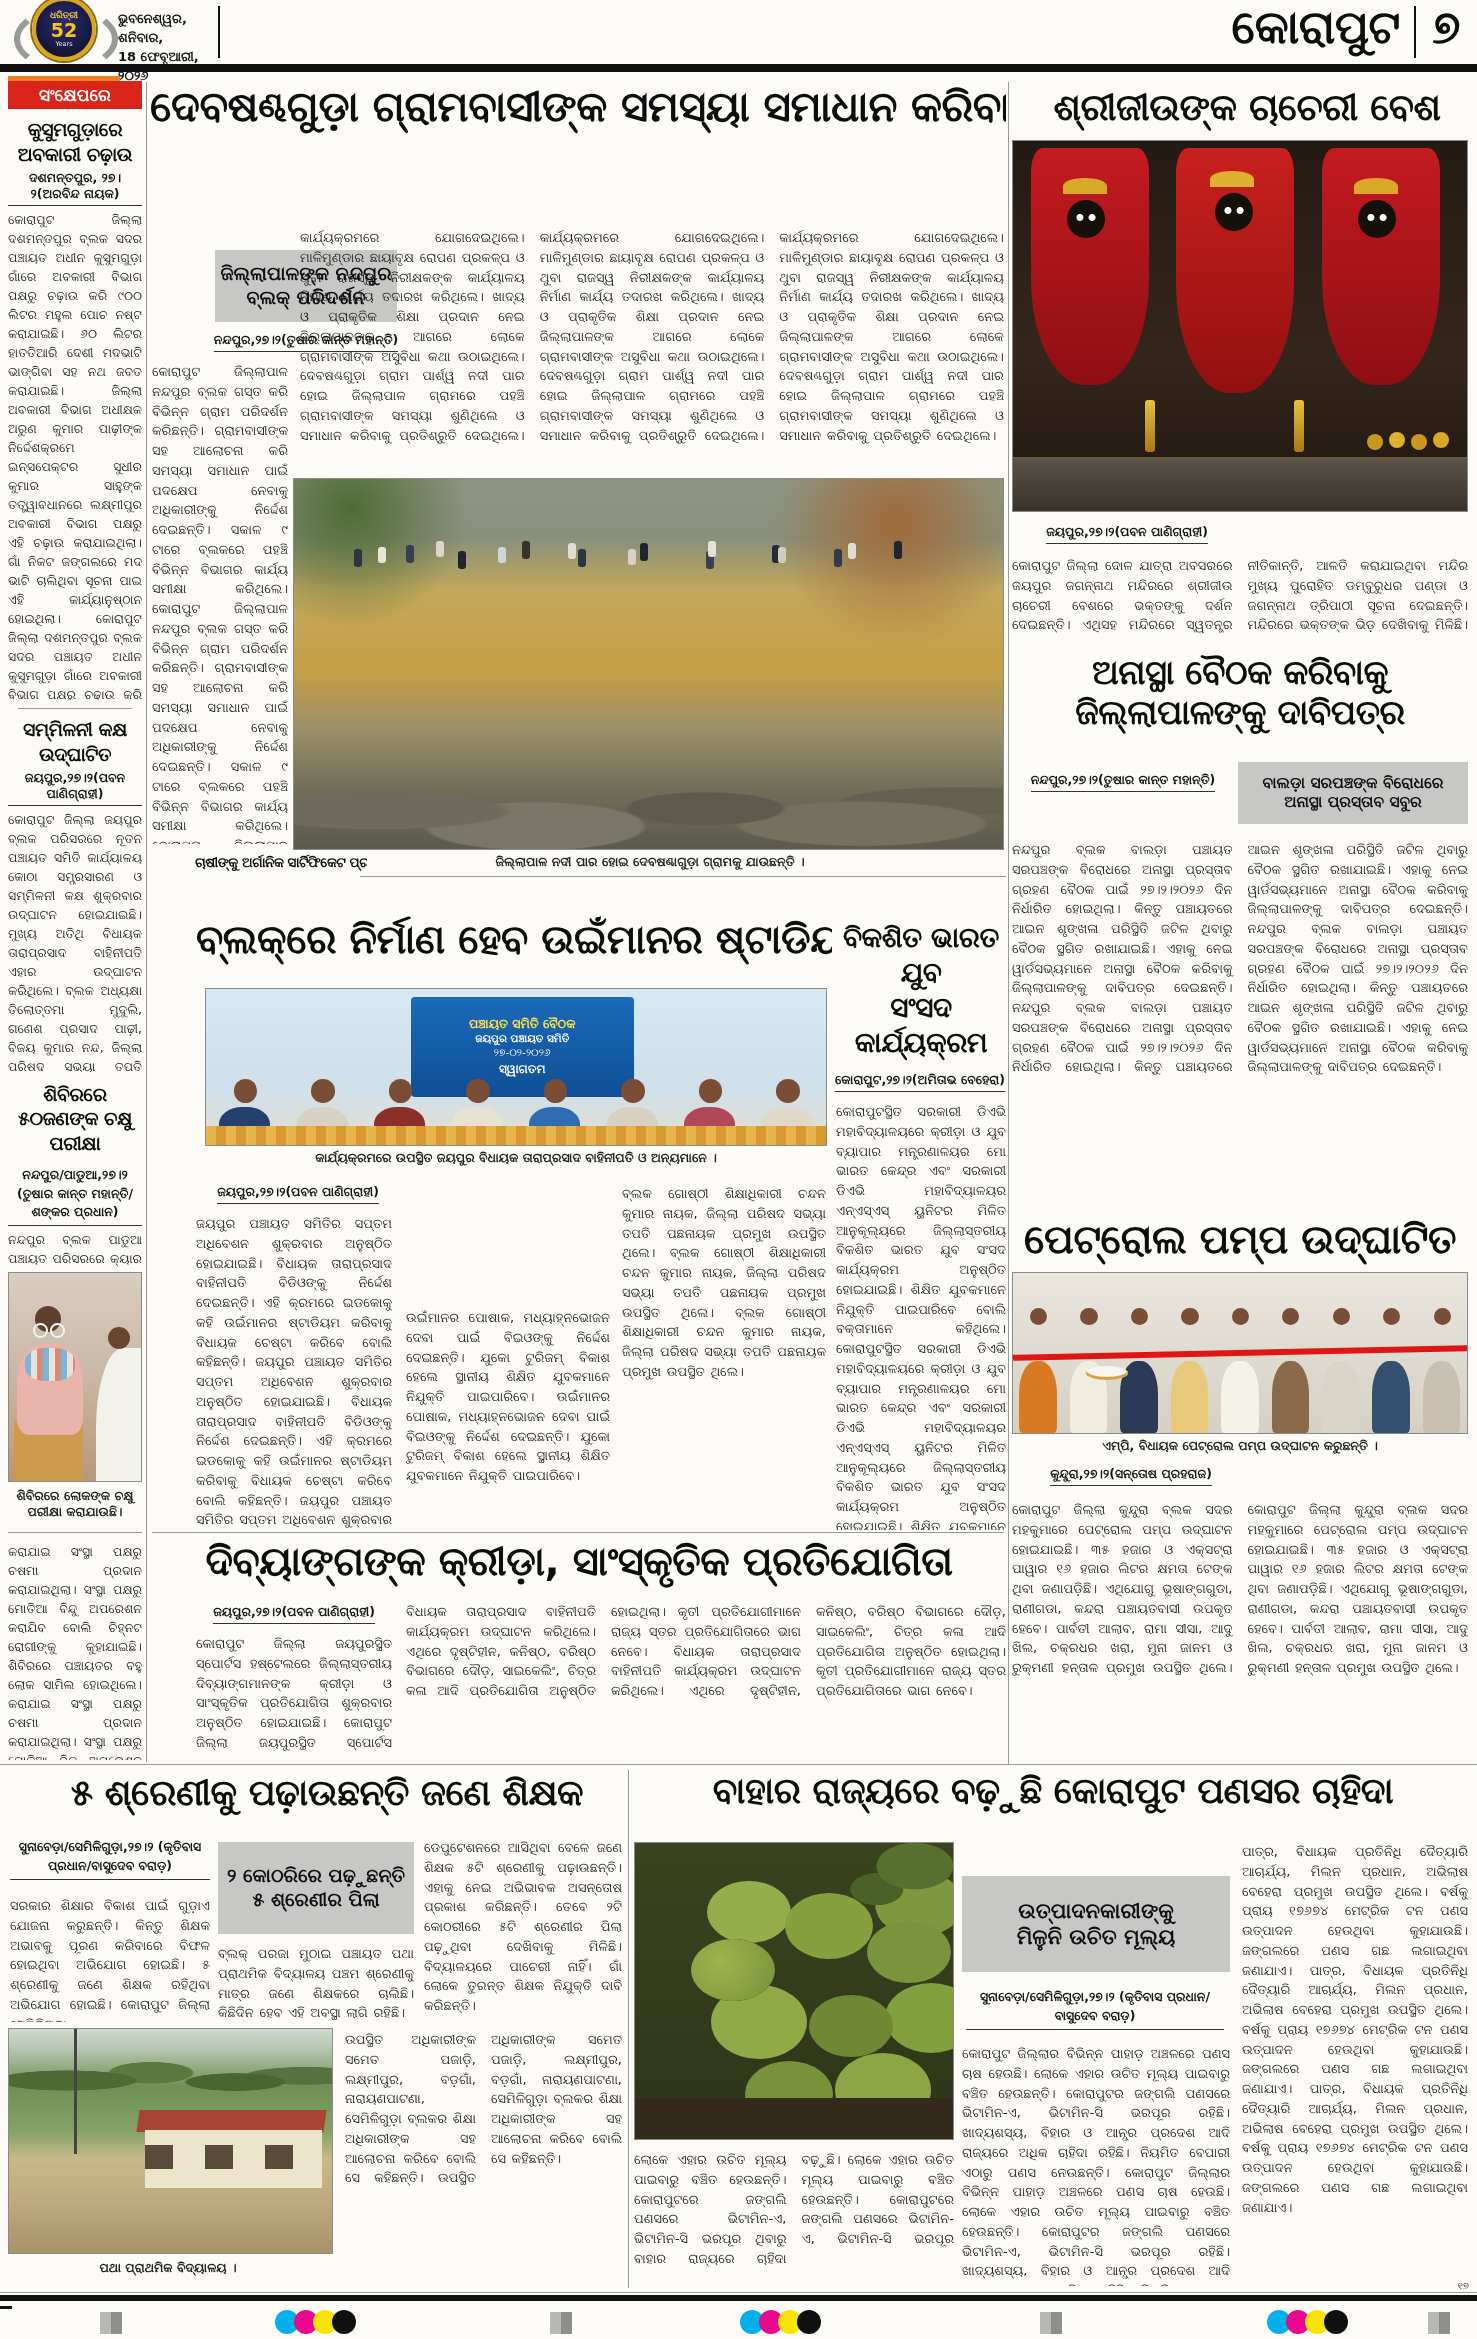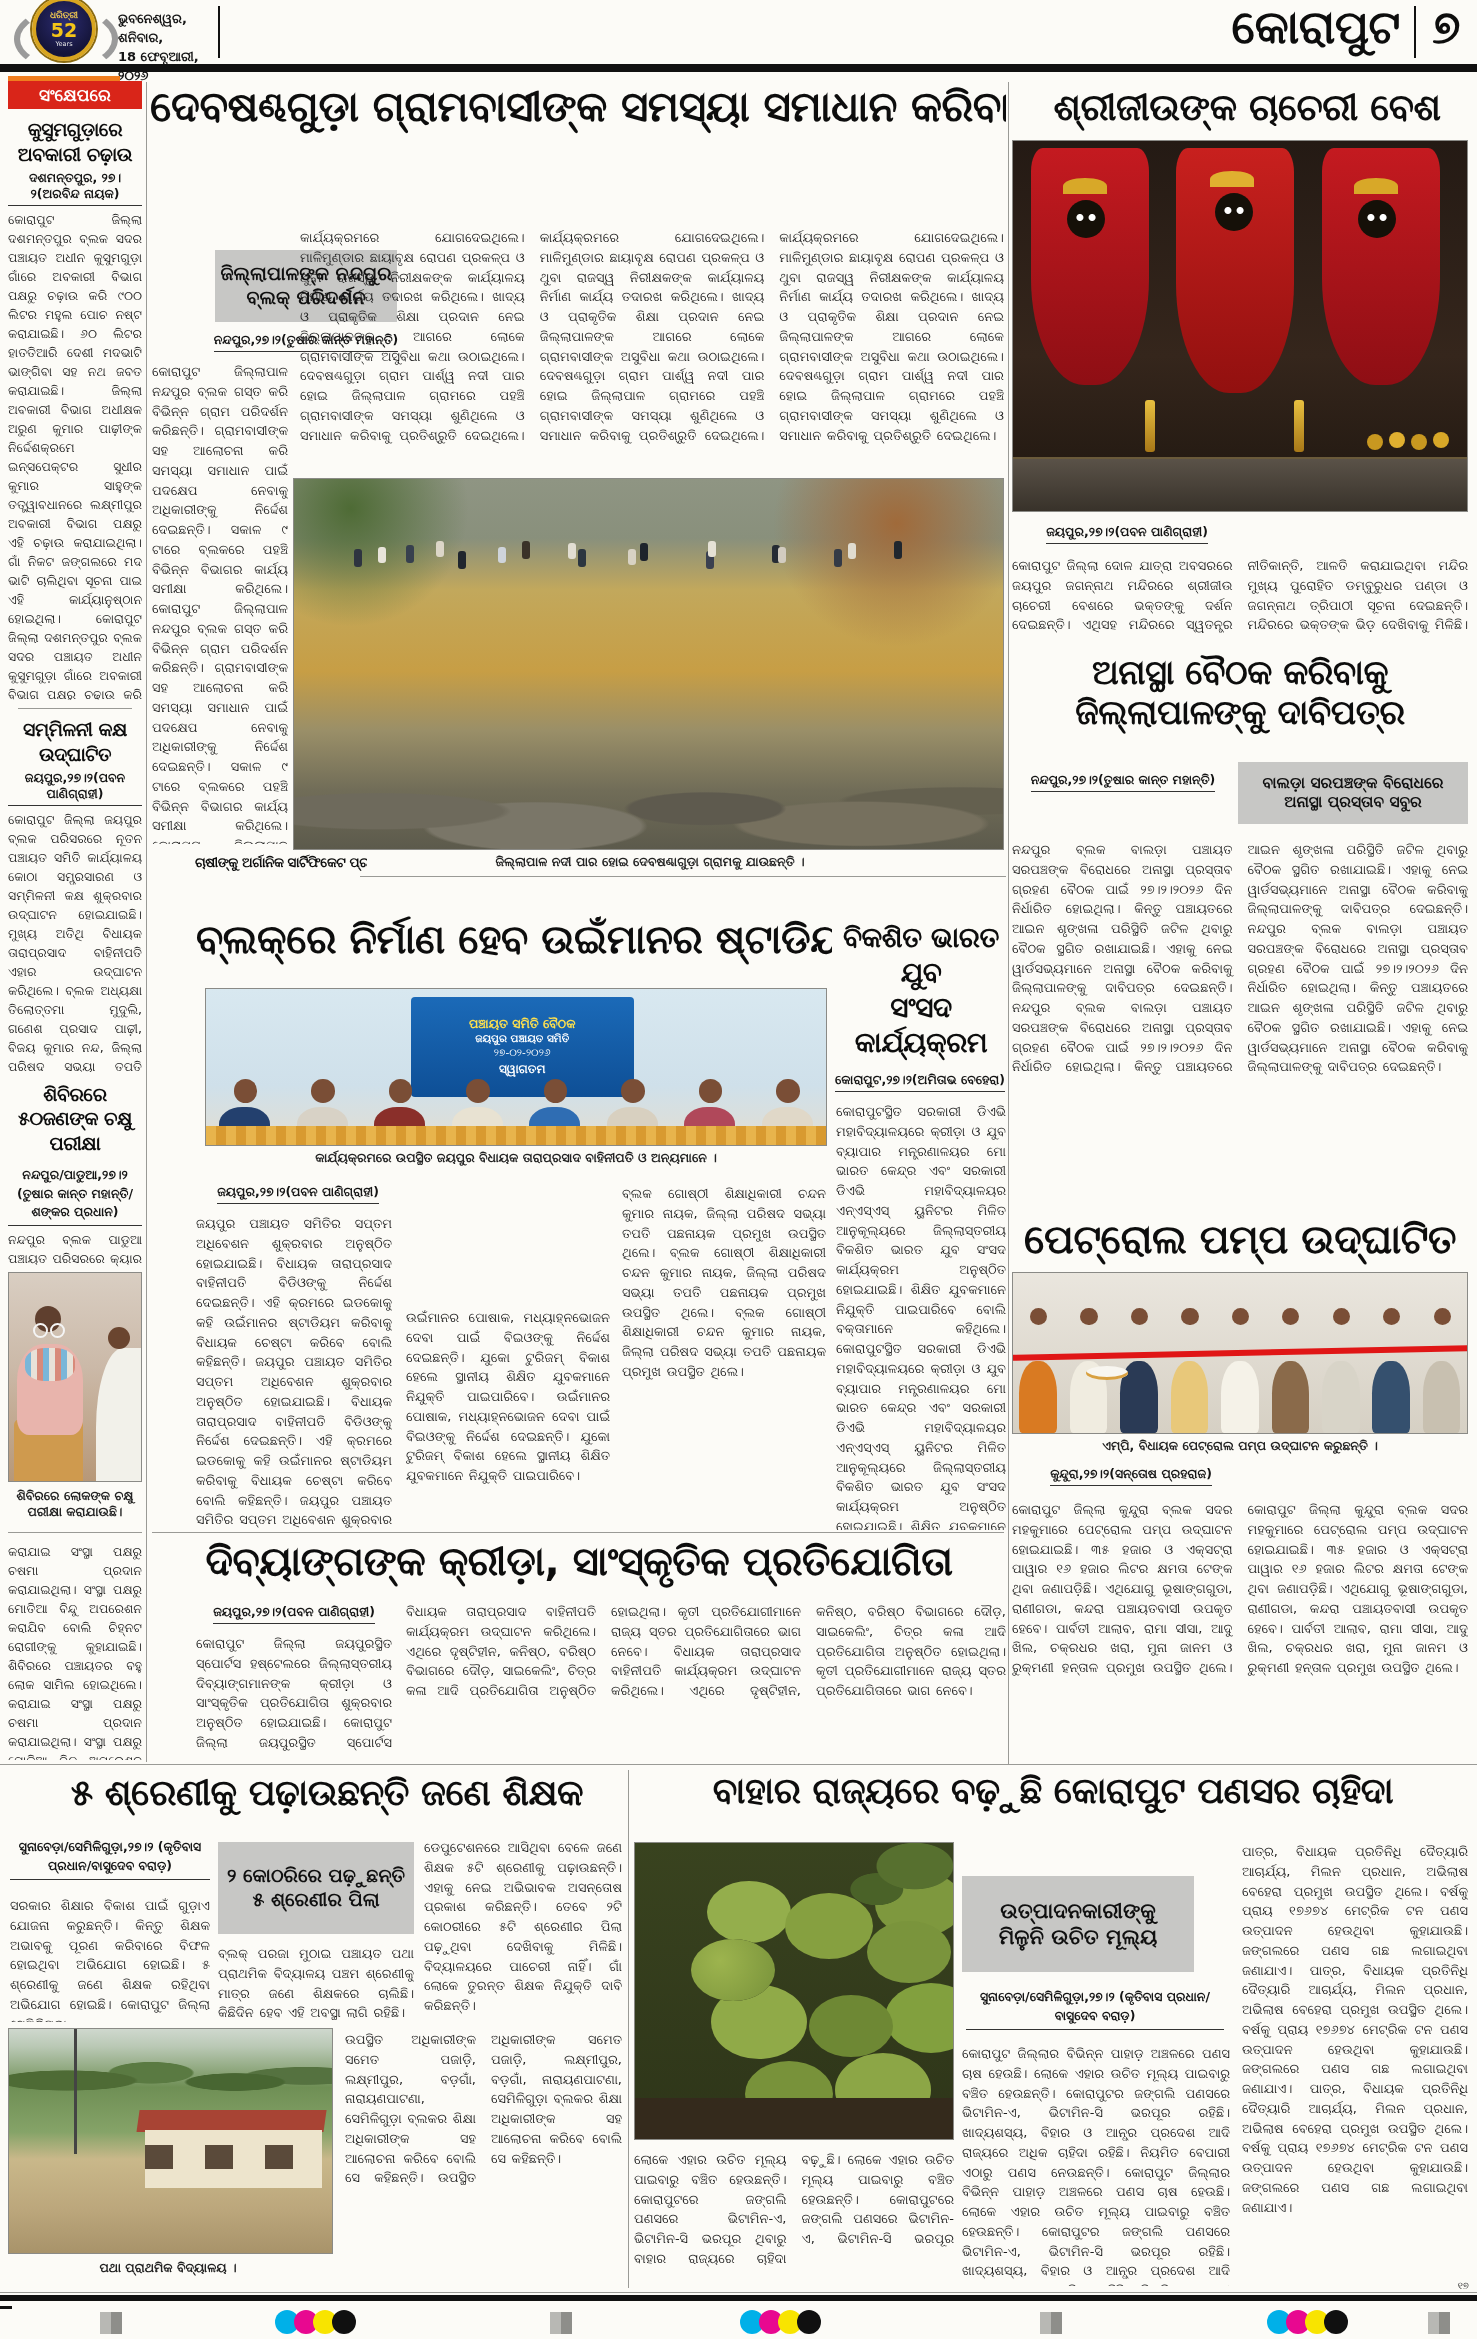--- a/index.html
+++ b/index.html
@@ -272,21 +272,21 @@
   <div class="abs headline nowrap ctr ov" style="left:636px;top:1770px;width:834px;height:56px;font-size:36px;">ବାହାର ରାଜ୍ୟରେ ବଢ଼ୁଛି କୋରାପୁଟ ପଣସର ଚାହିଦା</div>
   <div class="photo" style="left:634px;top:1842px;width:320px;height:298px;background:linear-gradient(180deg,#39431f 0%,#2e3519 100%);">
     <div class="abs" style="left:56px;top:96px;width:84px;height:62px;border-radius:50%;background:radial-gradient(circle at 35% 35%,#9db44e,#77913a);
          box-shadow:96px -44px 0 2px #86a040,176px -18px 0 0 #7a943c,26px 52px 0 6px #90aa48,118px 56px 0 0 #6e8834,198px 48px 0 4px #82a03e,
          56px 124px 0 2px #78923a,150px 120px 0 6px #8ca646,16px -58px 0 0 #94ae4c,186px -66px 0 2px #7e983e;"></div>
     <div class="abs" style="right:0;top:0;width:40%;height:26%;background:
          radial-gradient(ellipse at 70% 30%, #57702f 0 30%, transparent 31%),
          radial-gradient(ellipse at 40% 60%, #4a6228 0 24%, transparent 25%);"></div>
     <div class="abs" style="left:0;bottom:0;width:100%;height:14%;background:#342a1c;"></div>
   </div>
-  <div class="abs kicker" style="left:962px;top:1876px;width:232px;height:96px;font-size:21px;">
+  <div class="abs kicker" style="left:962px;top:1876px;width:268px;height:96px;font-size:21px;">
     <div>ଉତ୍ପାଦନକାରୀଙ୍କୁ</div>
     <div>ମିଳୁନି ଉଚିତ ମୂଲ୍ୟ</div>
   </div>
   <div class="abs dateline" style="left:966px;top:1988px;width:258px;line-height:1.5;">
     <span>ସୁନାବେଡ଼ା/ସେମିଳିଗୁଡ଼ା,୨୭।୨ (କୃତିବାସ ପ୍ରଧାନ/ବାସୁଦେବ ବରାଡ଼)</span></div>
   <div class="abs body-text ov" style="left:962px;top:2044px;width:268px;height:242px;">କୋରାପୁଟ ଜିଲ୍ଲାର ବିଭିନ୍ନ ପାହାଡ଼ ଅଞ୍ଚଳରେ ପଣସ ଚାଷ ହେଉଛି। ଲୋକେ ଏହାର ଉଚିତ ମୂଲ୍ୟ ପାଇବାରୁ ବଞ୍ଚିତ ହେଉଛନ୍ତି। କୋରାପୁଟର ଜଙ୍ଗଲି ପଣସରେ ଭିଟାମିନ-ଏ, ଭିଟାମିନ-ସି ଭରପୂର ରହିଛି। ଖାଦ୍ୟଶସ୍ୟ, ବିହାର ଓ ଆନ୍ଧ୍ର ପ୍ରଦେଶ ଆଦି ରାଜ୍ୟରେ ଅଧିକ ଚାହିଦା ରହିଛି। ନିୟମିତ ବେପାରୀ ଏଠାରୁ ପଣସ ନେଉଛନ୍ତି। କୋରାପୁଟ ଜିଲ୍ଲାର ବିଭିନ୍ନ ପାହାଡ଼ ଅଞ୍ଚଳରେ ପଣସ ଚାଷ ହେଉଛି। ଲୋକେ ଏହାର ଉଚିତ ମୂଲ୍ୟ ପାଇବାରୁ ବଞ୍ଚିତ ହେଉଛନ୍ତି। କୋରାପୁଟର ଜଙ୍ଗଲି ପଣସରେ ଭିଟାମିନ-ଏ, ଭିଟାମିନ-ସି ଭରପୂର ରହିଛି। ଖାଦ୍ୟଶସ୍ୟ, ବିହାର ଓ ଆନ୍ଧ୍ର ପ୍ରଦେଶ ଆଦି ରାଜ୍ୟରେ ଅଧିକ ଚାହିଦା ରହିଛି। ନିୟମିତ ବେପାରୀ ଏଠାରୁ ପଣସ ନେଉଛନ୍ତି।</div>
   <div class="abs body-text ov" style="left:1242px;top:1842px;width:226px;height:444px;">ପାତ୍ର, ବିଧାୟକ ପ୍ରତିନିଧି ଦୈତ୍ୟାରି ଆଚାର୍ଯ୍ୟ, ମିଲନ ପ୍ରଧାନ, ଅଭିଲାଷ ବେହେରା ପ୍ରମୁଖ ଉପସ୍ଥିତ ଥିଲେ। ବର୍ଷକୁ ପ୍ରାୟ ୧୭୬୭୪ ମେଟ୍ରିକ ଟନ ପଣସ ଉତ୍ପାଦନ ହେଉଥିବା କୁହାଯାଉଛି। ଜଙ୍ଗଲରେ ପଣସ ଗଛ ଲଗାଇଥିବା ଜଣାଯାଏ। ପାତ୍ର, ବିଧାୟକ ପ୍ରତିନିଧି ଦୈତ୍ୟାରି ଆଚାର୍ଯ୍ୟ, ମିଲନ ପ୍ରଧାନ, ଅଭିଲାଷ ବେହେରା ପ୍ରମୁଖ ଉପସ୍ଥିତ ଥିଲେ। ବର୍ଷକୁ ପ୍ରାୟ ୧୭୬୭୪ ମେଟ୍ରିକ ଟନ ପଣସ ଉତ୍ପାଦନ ହେଉଥିବା କୁହାଯାଉଛି। ଜଙ୍ଗଲରେ ପଣସ ଗଛ ଲଗାଇଥିବା ଜଣାଯାଏ। ପାତ୍ର, ବିଧାୟକ ପ୍ରତିନିଧି ଦୈତ୍ୟାରି ଆଚାର୍ଯ୍ୟ, ମିଲନ ପ୍ରଧାନ, ଅଭିଲାଷ ବେହେରା ପ୍ରମୁଖ ଉପସ୍ଥିତ ଥିଲେ। ବର୍ଷକୁ ପ୍ରାୟ ୧୭୬୭୪ ମେଟ୍ରିକ ଟନ ପଣସ ଉତ୍ପାଦନ ହେଉଥିବା କୁହାଯାଉଛି। ଜଙ୍ଗଲରେ ପଣସ ଗଛ ଲଗାଇଥିବା ଜଣାଯାଏ।</div>
   <div class="abs body-text ov c2" style="left:634px;top:2150px;width:320px;height:136px;">ଲୋକେ ଏହାର ଉଚିତ ମୂଲ୍ୟ ପାଇବାରୁ ବଞ୍ଚିତ ହେଉଛନ୍ତି। କୋରାପୁଟରେ ଜଙ୍ଗଲି ପଣସରେ ଭିଟାମିନ-ଏ, ଭିଟାମିନ-ସି ଭରପୂର ଥିବାରୁ ବାହାର ରାଜ୍ୟରେ ଚାହିଦା ବଢ଼ୁଛି। ଲୋକେ ଏହାର ଉଚିତ ମୂଲ୍ୟ ପାଇବାରୁ ବଞ୍ଚିତ ହେଉଛନ୍ତି। କୋରାପୁଟରେ ଜଙ୍ଗଲି ପଣସରେ ଭିଟାମିନ-ଏ, ଭିଟାମିନ-ସି ଭରପୂର ଥିବାରୁ ବାହାର ରାଜ୍ୟରେ ଚାହିଦା ବଢ଼ୁଛି।</div>
 
   <div class="abs" style="right:8px;top:2280px;font-size:10px;color:#333;">୧୭</div>

